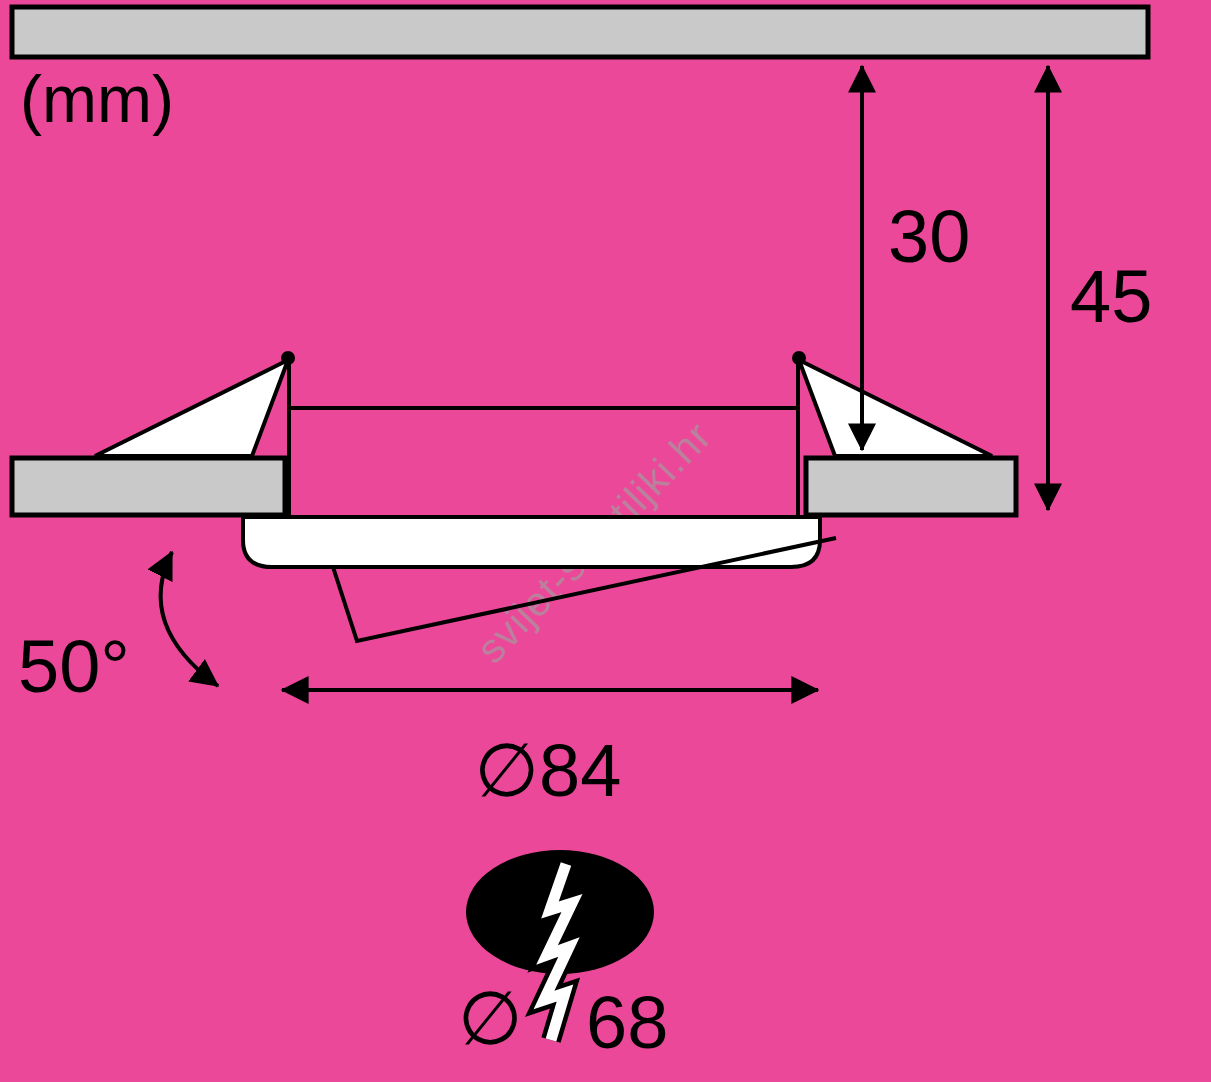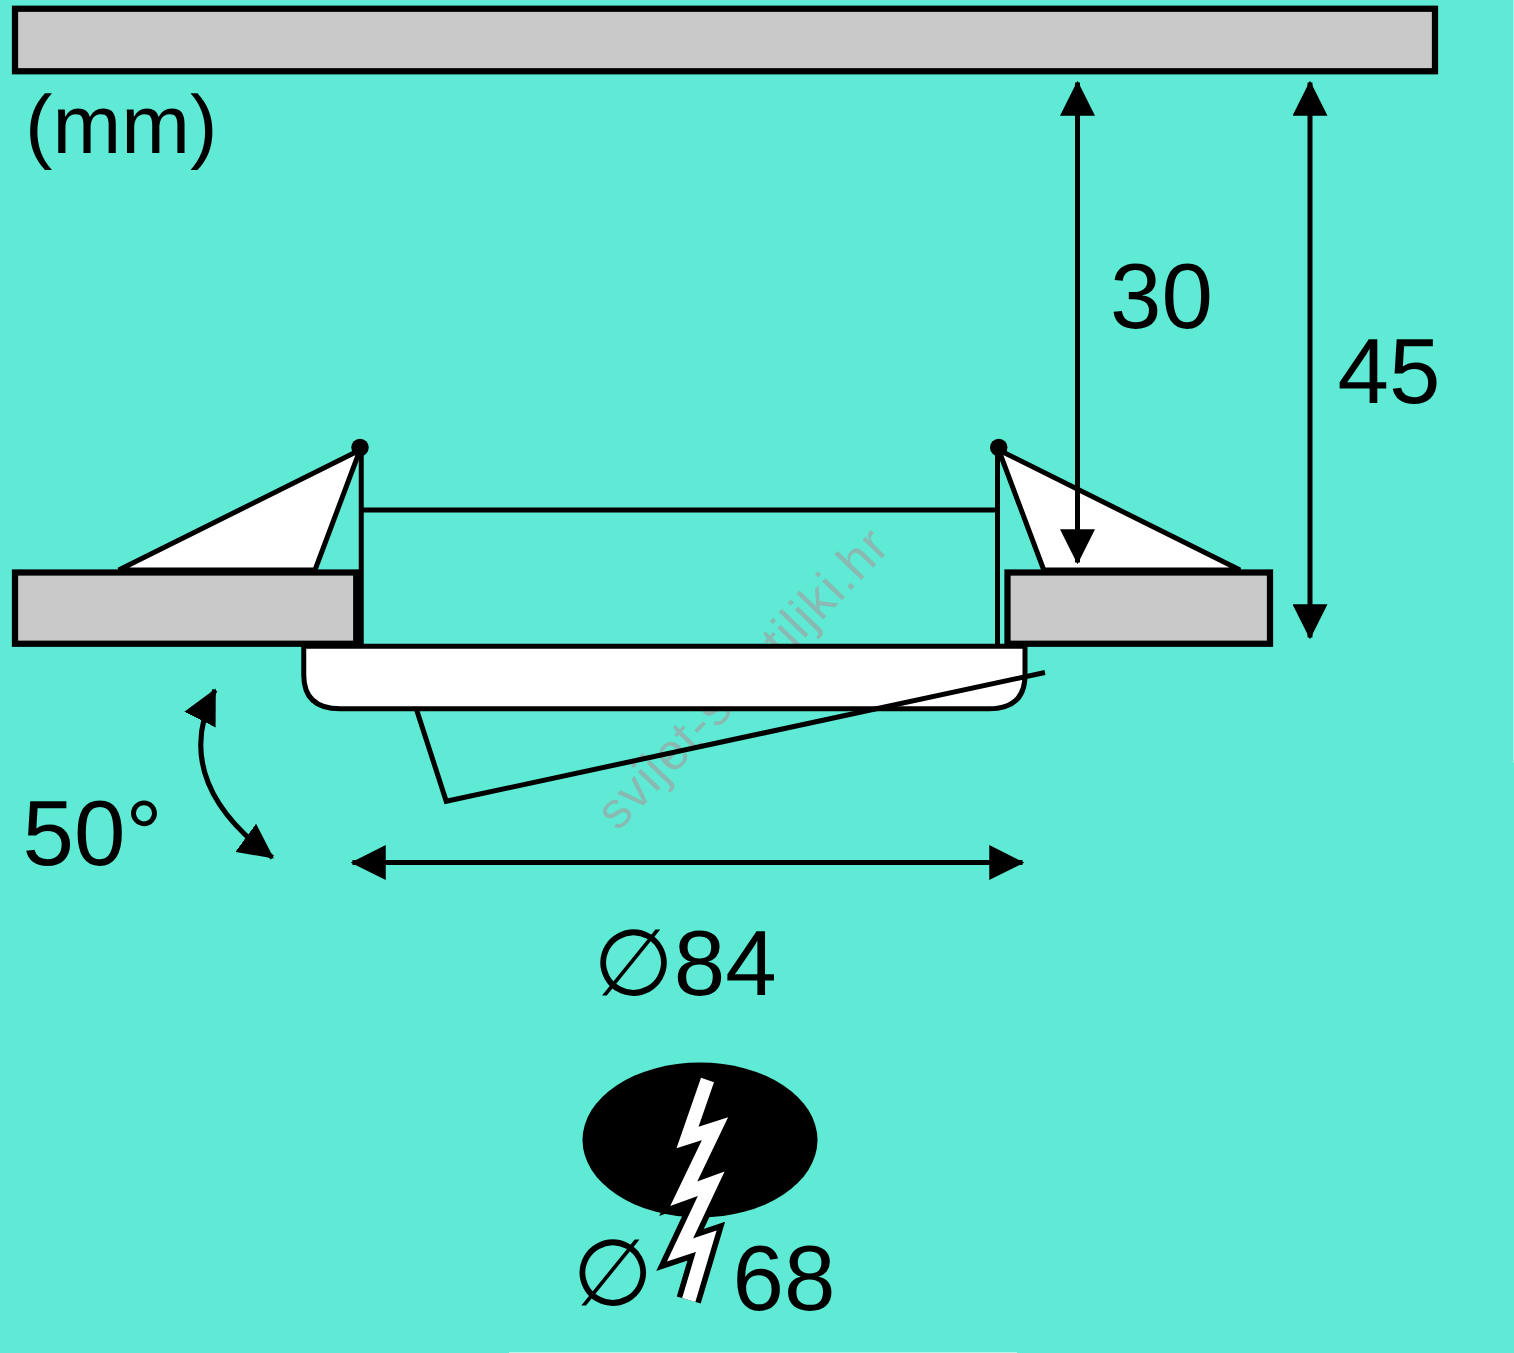--- a/index.html
+++ b/index.html
@@ -5,21 +5,21 @@
   html, body {
     margin: 0;
     padding: 0;
     background: #ffffff;
     font-family: "Liberation Sans", "DejaVu Sans", sans-serif;
   }
   .canvas {
     position: relative;
     width: 1211px;
     height: 1082px;
-    background: #5eead4;
+    background: #ec4899;
     overflow: hidden;
   }
   svg text {
     font-family: "Liberation Sans", "DejaVu Sans", sans-serif;
     fill: #000000;
   }
   .dim-label { font-size: 74px; }
   .unit-label { font-size: 66px; }
   .watermark-text {
     font-size: 41px;

